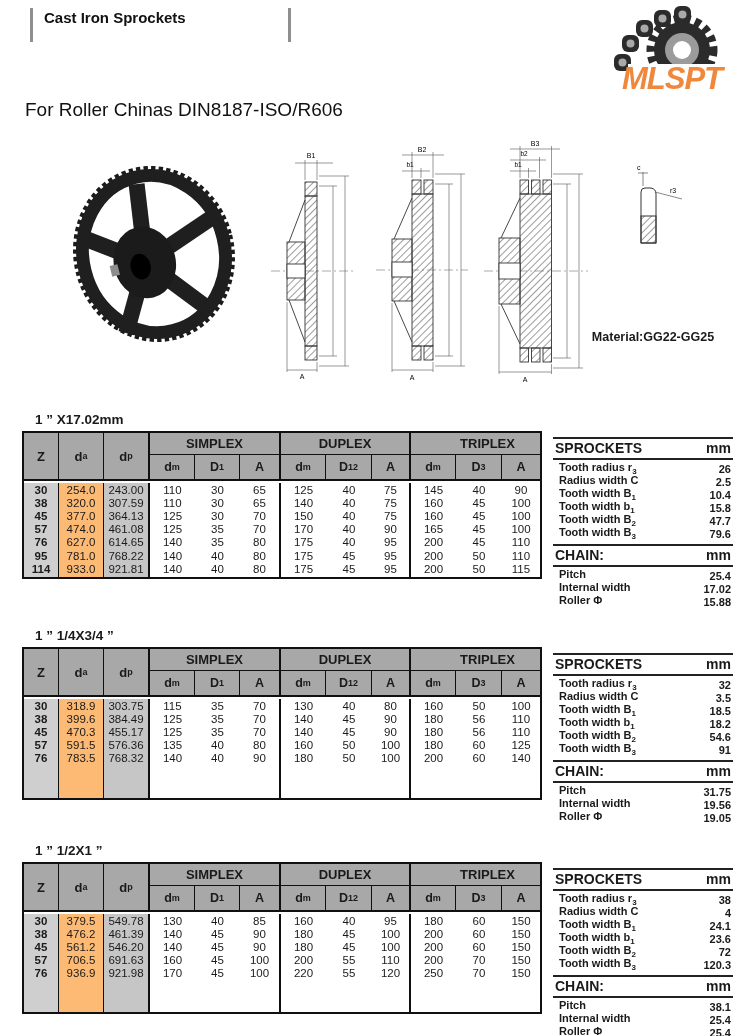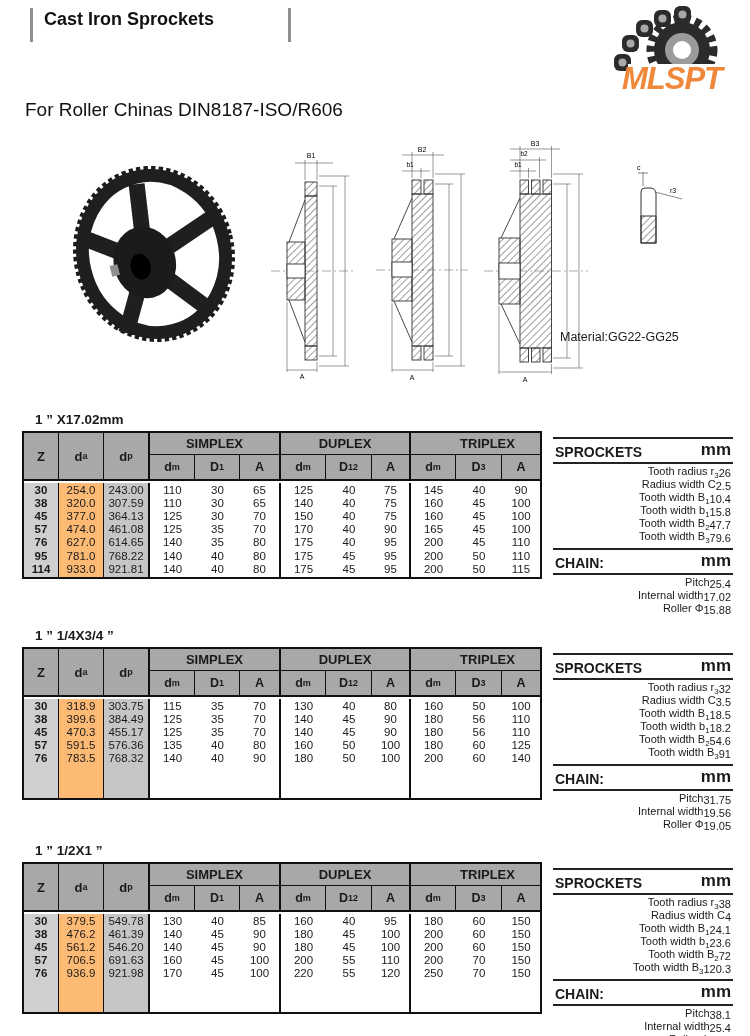--- a/index.html
+++ b/index.html
@@ -5,29 +5,29 @@
   * { margin:0; padding:0; box-sizing:border-box; }
   html,body { background:#fff; }
   body {
     width:750px; height:1036px; position:relative;
     font-family:"Liberation Sans", sans-serif; color:#1a1a1a;
     overflow:hidden;
   }
 
   
   .hdr-bar { position:absolute; width:3px; height:34px; top:8px; background:#8f8f8f; }
-  .page-title { position:absolute; left:44px; top:9px; font-size:18px; font-weight:bold; letter-spacing:0px; color:#111; }
+  .page-title { position:absolute; left:44px; top:9px; font-size:15px; font-weight:bold; letter-spacing:0px; color:#111; }
   .subtitle { position:absolute; left:25px; top:99px; font-size:19px; color:#111; }
 
   
   .logo { position:absolute; left:600px; top:2px; width:140px; height:92px; }
 
   
   .draw { position:absolute; }
-  .material { position:absolute; left:560px; top:330px; width:186px; text-align:left; font-size:12.5px; font-weight:normal; }
+  .material { position:absolute; left:560px; top:330px; width:186px; text-align:center; font-size:12.5px; font-weight:bold; }
 
   
   .tblock { position:absolute; left:22px; width:726px; }
   .ttitle { position:relative; height:17px; font-size:13.5px; font-weight:bold; }
   .tsize { position:absolute; left:13px; top:0; }
   .tspec { position:absolute; left:185px; top:0; }
 
   .gtable {
     --cols: 35px 45px 46px 45px 45px 41px 45px 46px 39px 45px 46px 1fr;
     position:absolute; left:0; top:19px; width:520px;
@@ -57,22 +57,22 @@
   .c5 { border-right:2px solid #101010; }
   .c8 { border-right:2px solid #101010; }
   .filler { flex:1; display:grid; grid-template-columns:var(--cols); }
   .filler .bc { height:100%; }
 
   
   .panel { position:absolute; left:531px; top:25px; width:180px; font-size:11px; }
   .phead { display:flex; justify-content:space-between; align-items:flex-end;
            font-size:14px; font-weight:bold; border-top:2px solid #222; border-bottom:2px solid #222;
            padding:1px 2px 2px 2px; }
-  .phead .punit { font-size:17px; }
-  .prow { display:flex; justify-content:flex-end; height:13px; align-items:center; padding:0 2px 0 6px; }
+  .phead .punit { font-size:14px; }
+  .prow { display:flex; justify-content:space-between; height:13px; align-items:center; padding:0 2px 0 6px;font-weight:bold; }
   .prow sub { font-size:8px; }
   .pchain { margin-top:4px; }
   .plist { padding-top:2px; }
 
   svg text { font-family:"Liberation Sans", sans-serif; }
 </style>
 </head>
 <body>
 
 <div class="hdr-bar" style="left:30px"></div>

